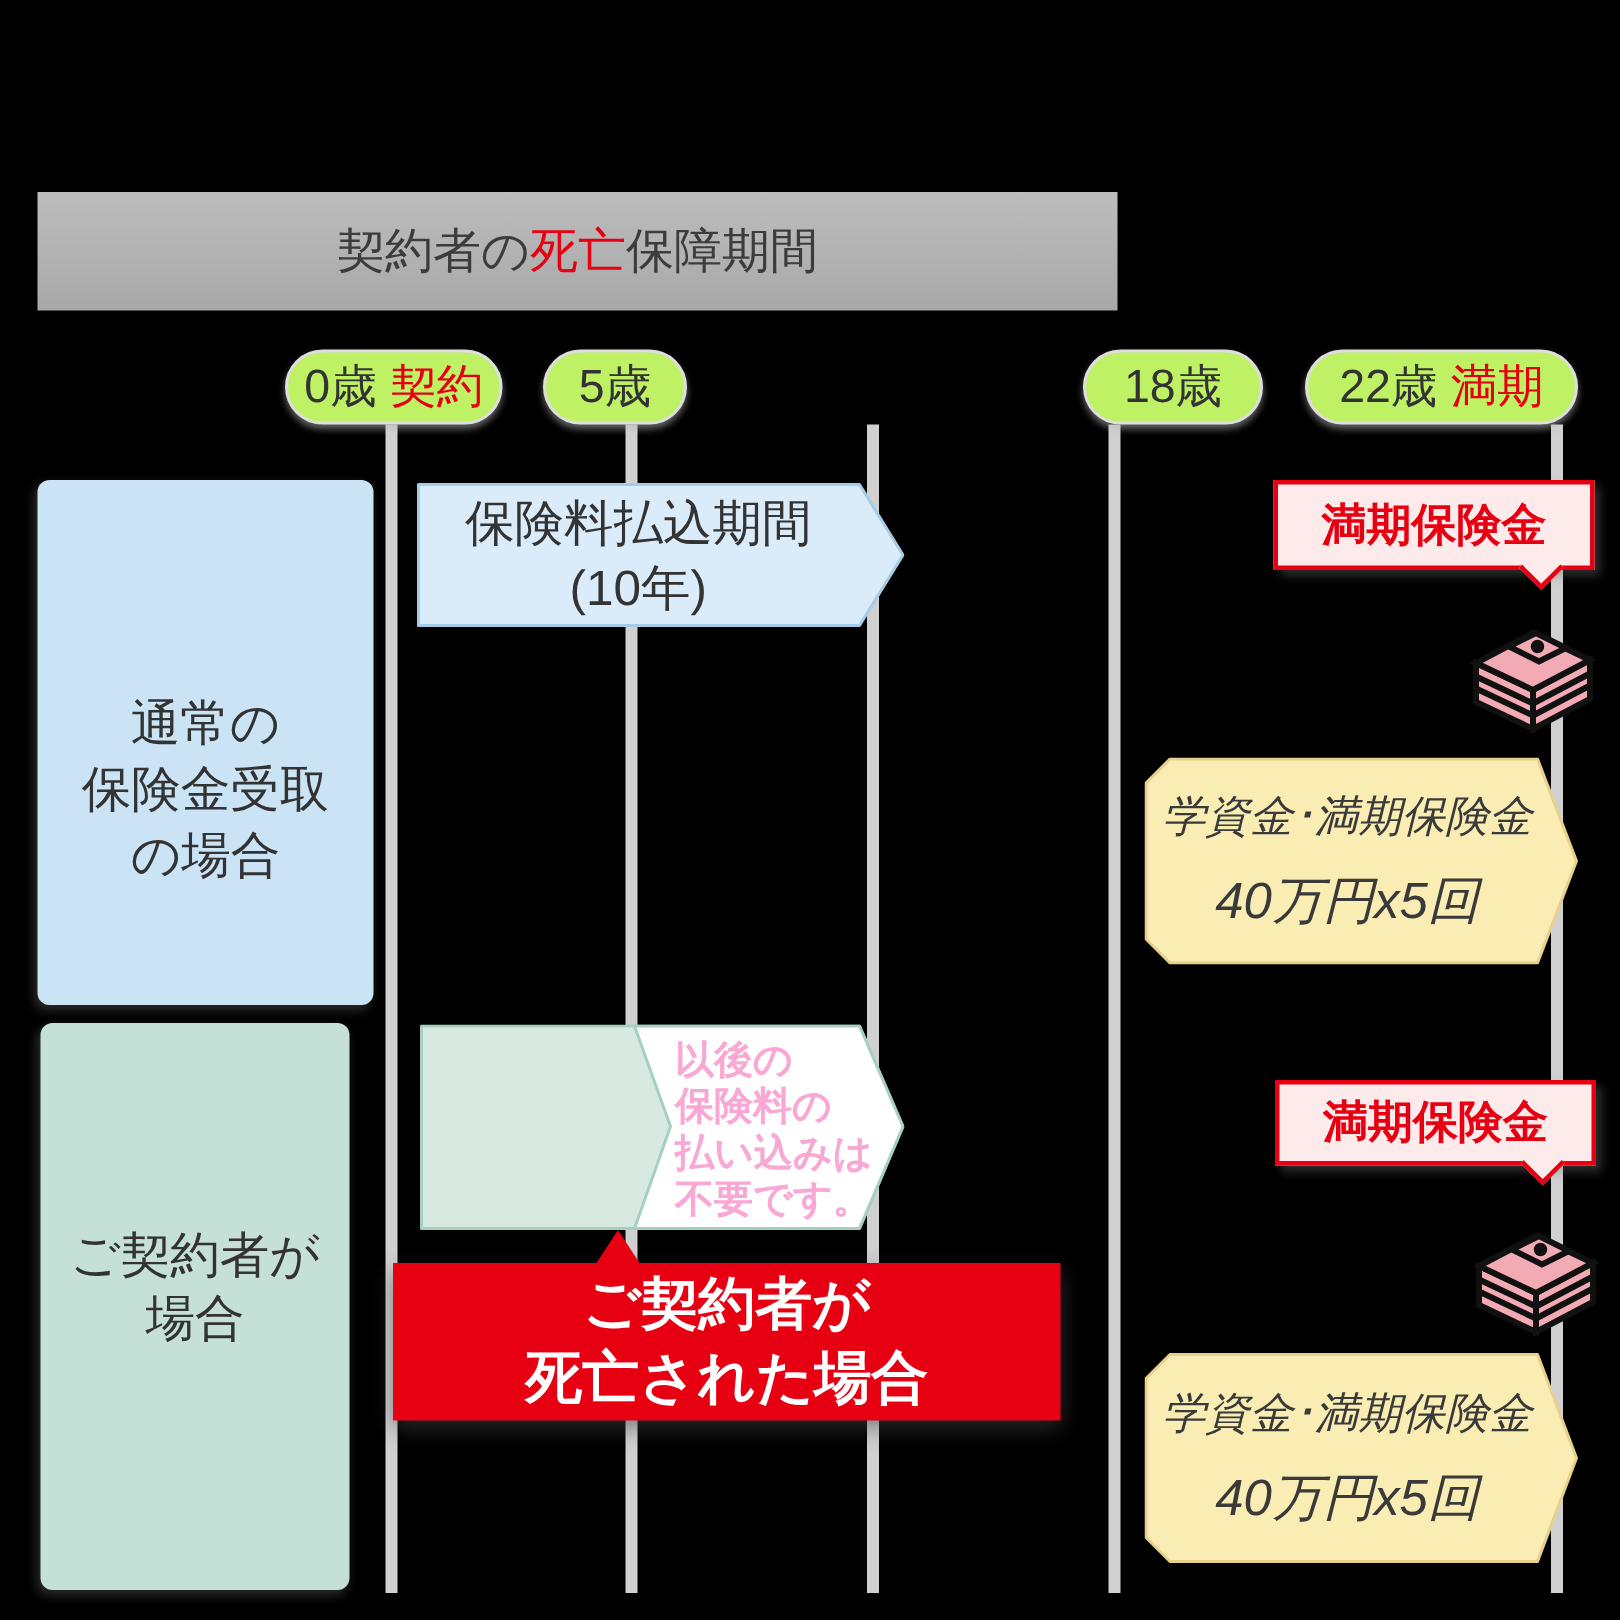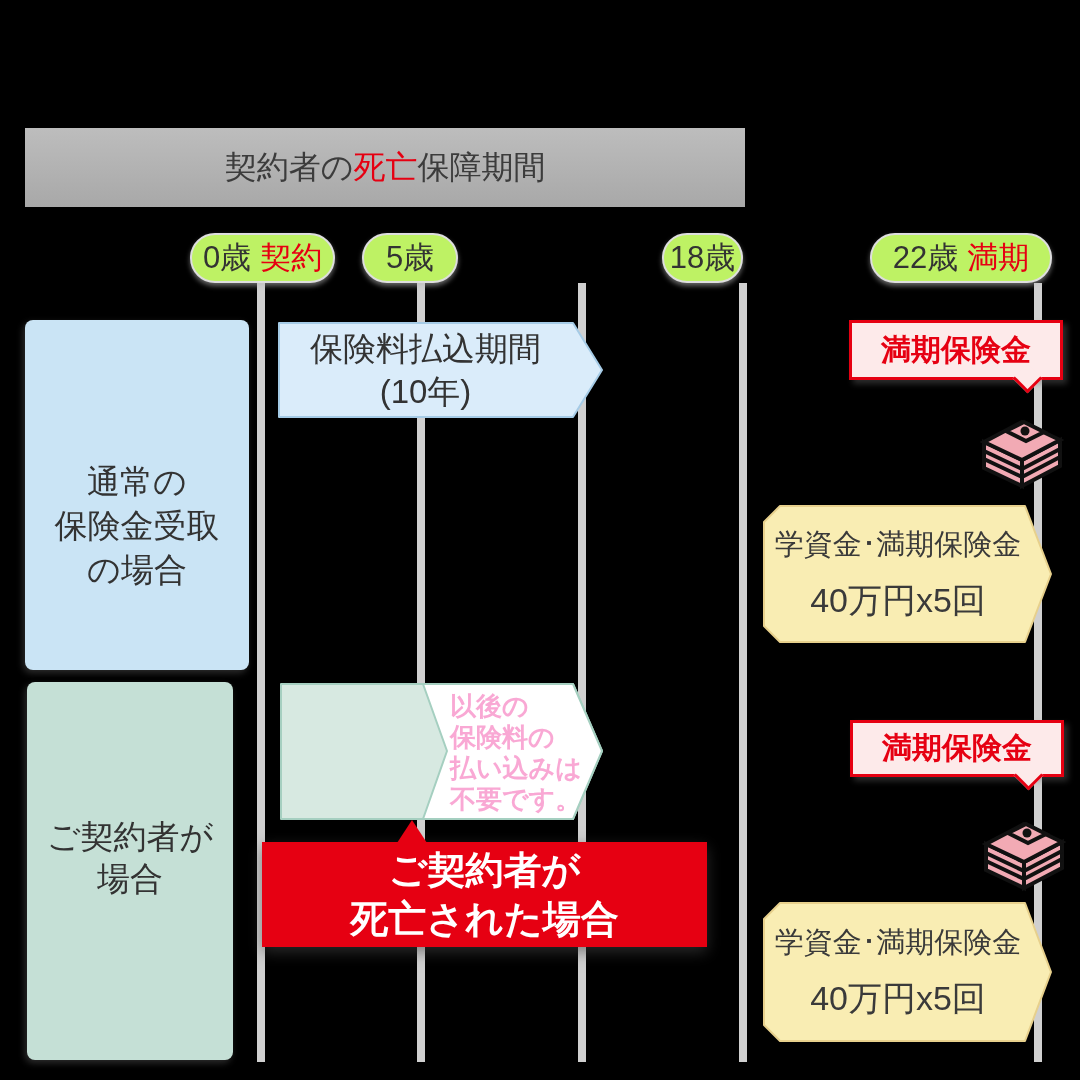--- a/index.html
+++ b/index.html
@@ -50,21 +50,21 @@
           display:flex;align-items:center;justify-content:center;
           font-size:30px;font-weight:700;color:#e60012;
           box-shadow:4px 4px 6px rgba(110,110,110,.4);}
   .bubble .tail{position:absolute;right:22px;bottom:-12px;width:18px;height:18px;
           background:#fdeaea;border-right:3px solid #e60012;border-bottom:3px solid #e60012;
           transform:rotate(45deg);}
   .bubble1{left:849px;top:320px;height:60px;}
   .bubble2{left:850px;top:720px;height:57px;}
 
   
-  .ytag{width:289px;z-index:3;}
+  .ytag{width:289px;z-index:3;font-style:italic;}
   .ytag .ytxt{position:absolute;left:0;top:0;width:270px;height:100%;
         display:flex;flex-direction:column;align-items:center;justify-content:center;
         gap:13px;color:#3a3a3a;}
   .ytag .l1{font-size:29px;}
   .ytag .l2{font-size:34px;}
   .ytag1{left:743px;top:505px;height:138px;}
   .ytag2{left:743px;top:902px;height:140px;}
 
   
   .money{width:88px;height:78px;z-index:6;}
@@ -96,21 +96,21 @@
   <div class="abs vline" style="left:739px"></div>
   <div class="abs vline" style="left:1034px"></div>
 
   <div class="abs pill" style="left:190px;width:145px">
     <span>0歳</span>
       <span class="note">契約</span>
   </div>
   <div class="abs pill" style="left:362px;width:96px">
     <span>5歳</span>
   </div>
-  <div class="abs pill" style="left:662px;width:81px">
+  <div class="abs pill" style="left:722px;width:120px">
     <span>18歳</span>
   </div>
   <div class="abs pill" style="left:870px;width:182px">
     <span>22歳</span>
       <span class="note">満期</span>
   </div>
 
   <div class="abs case-box case-blue">
     <div>通常の</div>
     <div>保険金受取</div>

